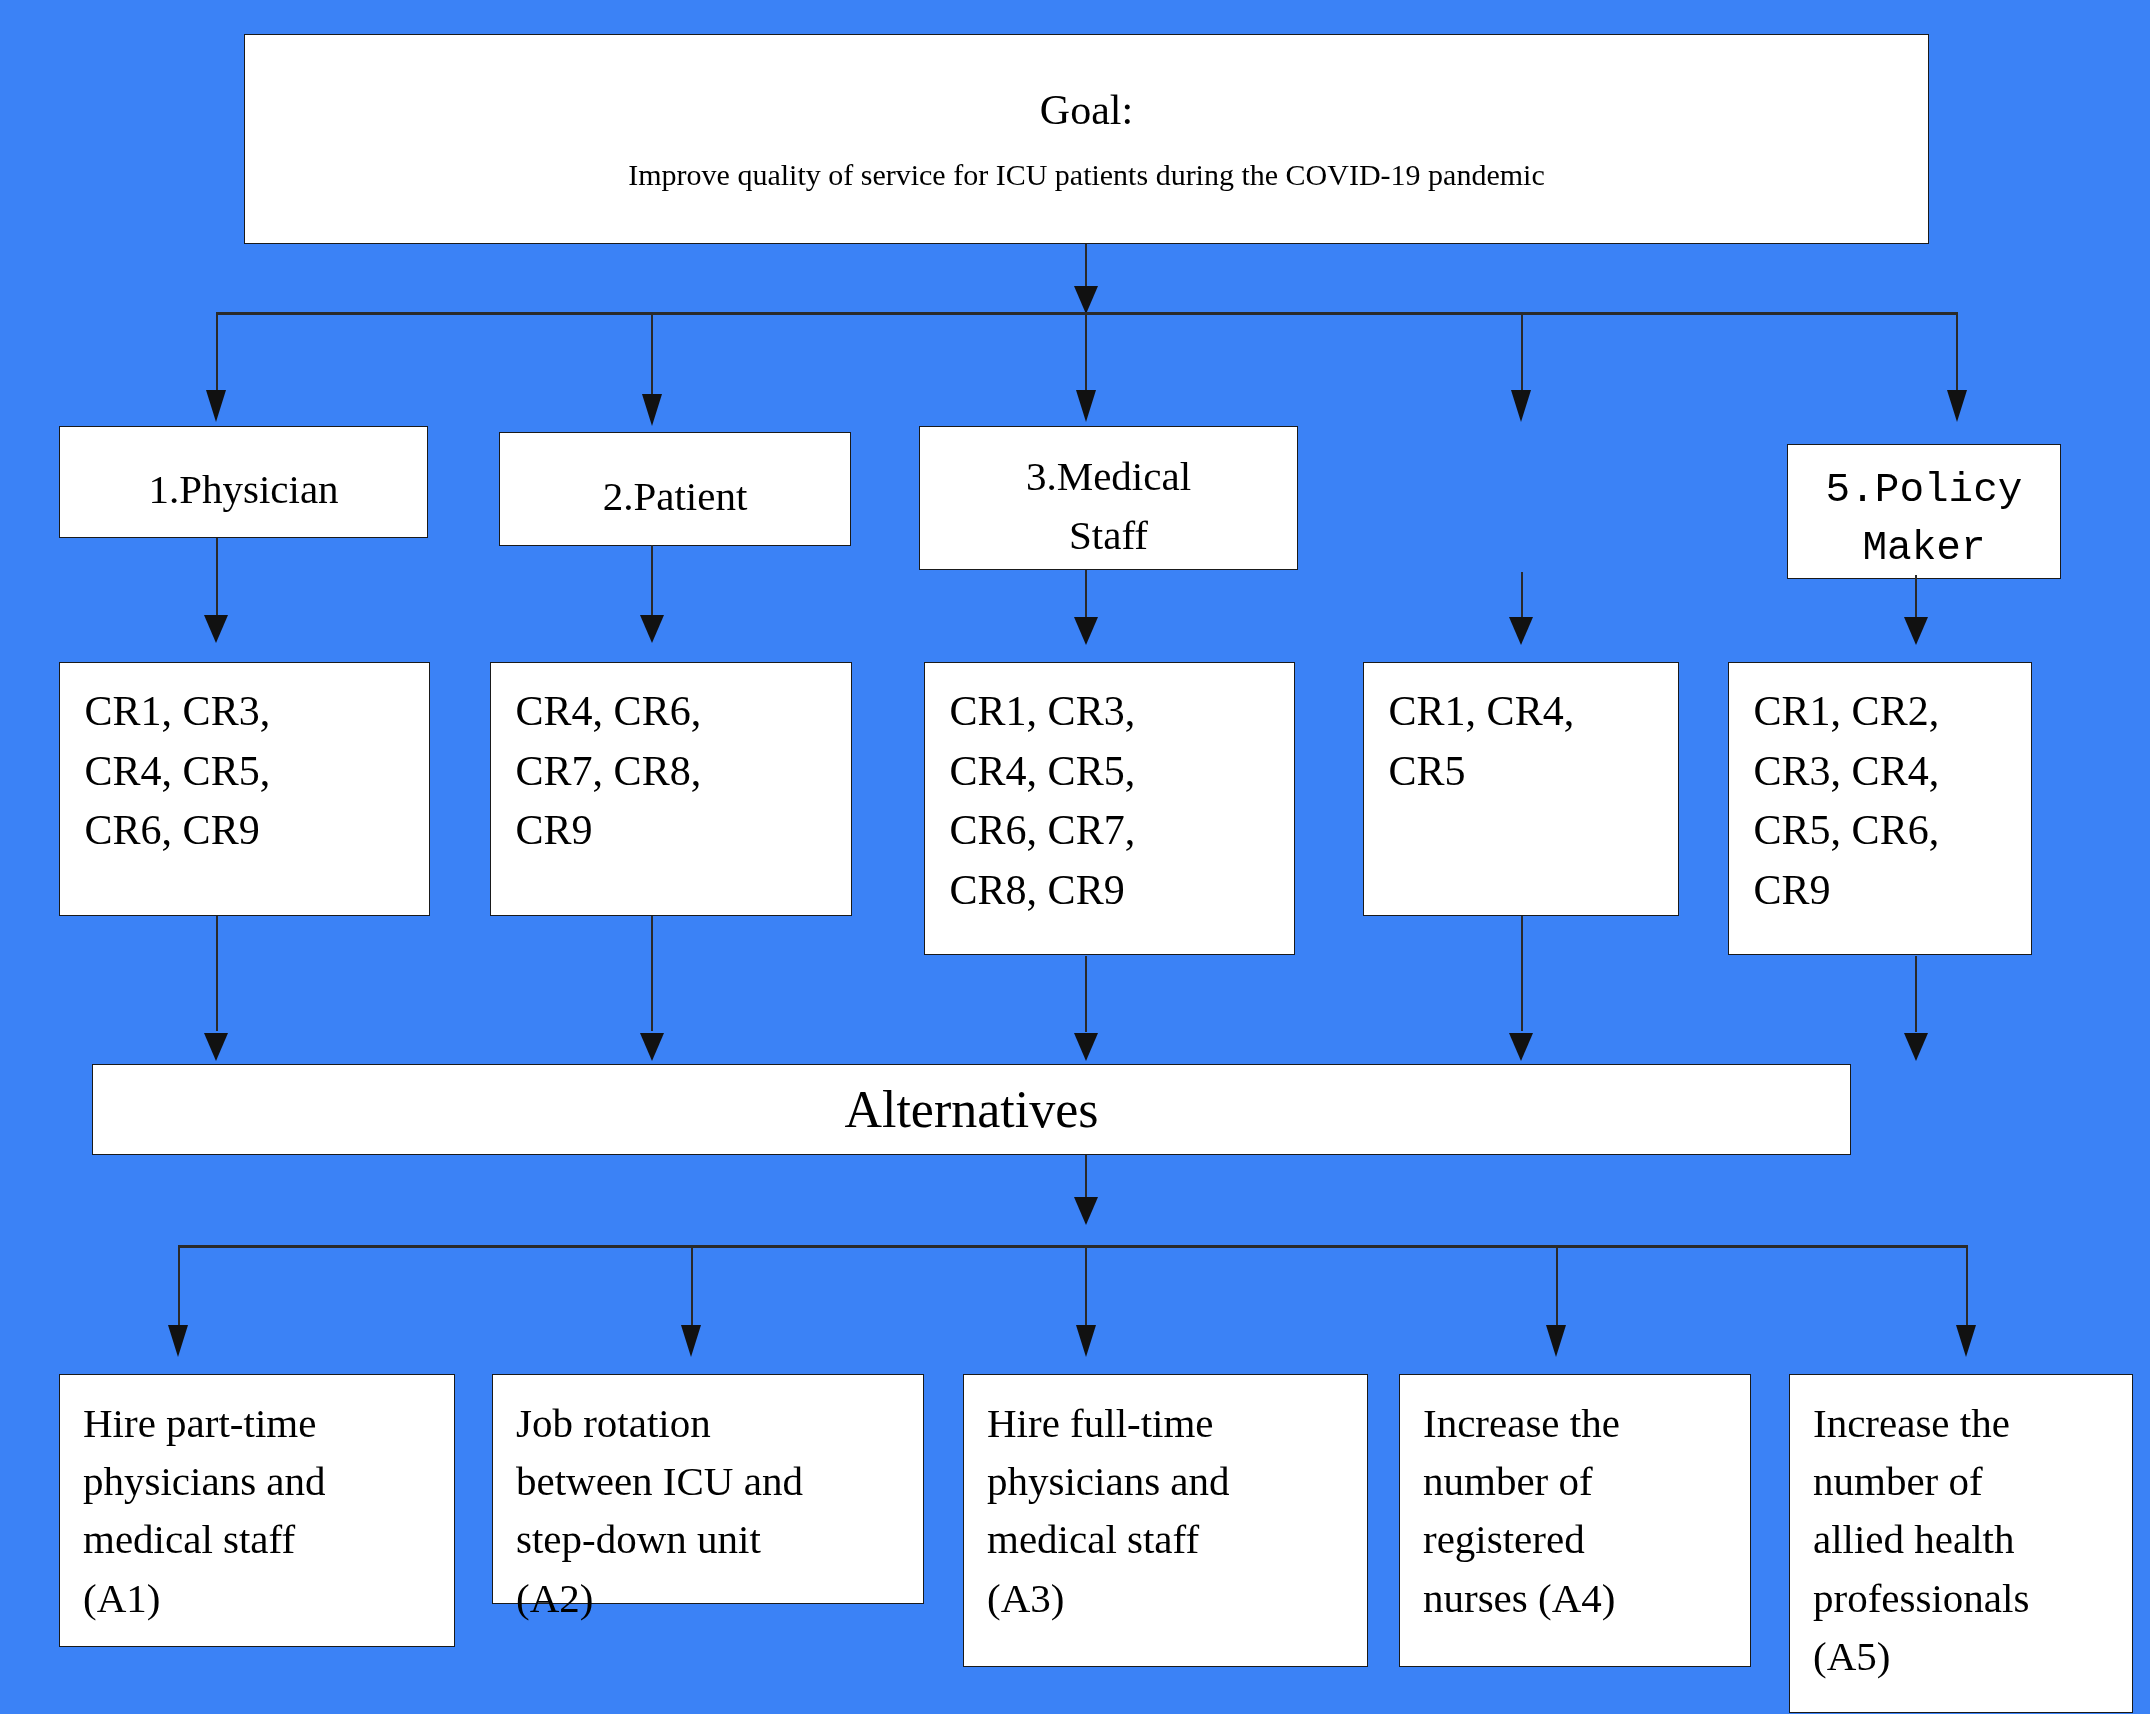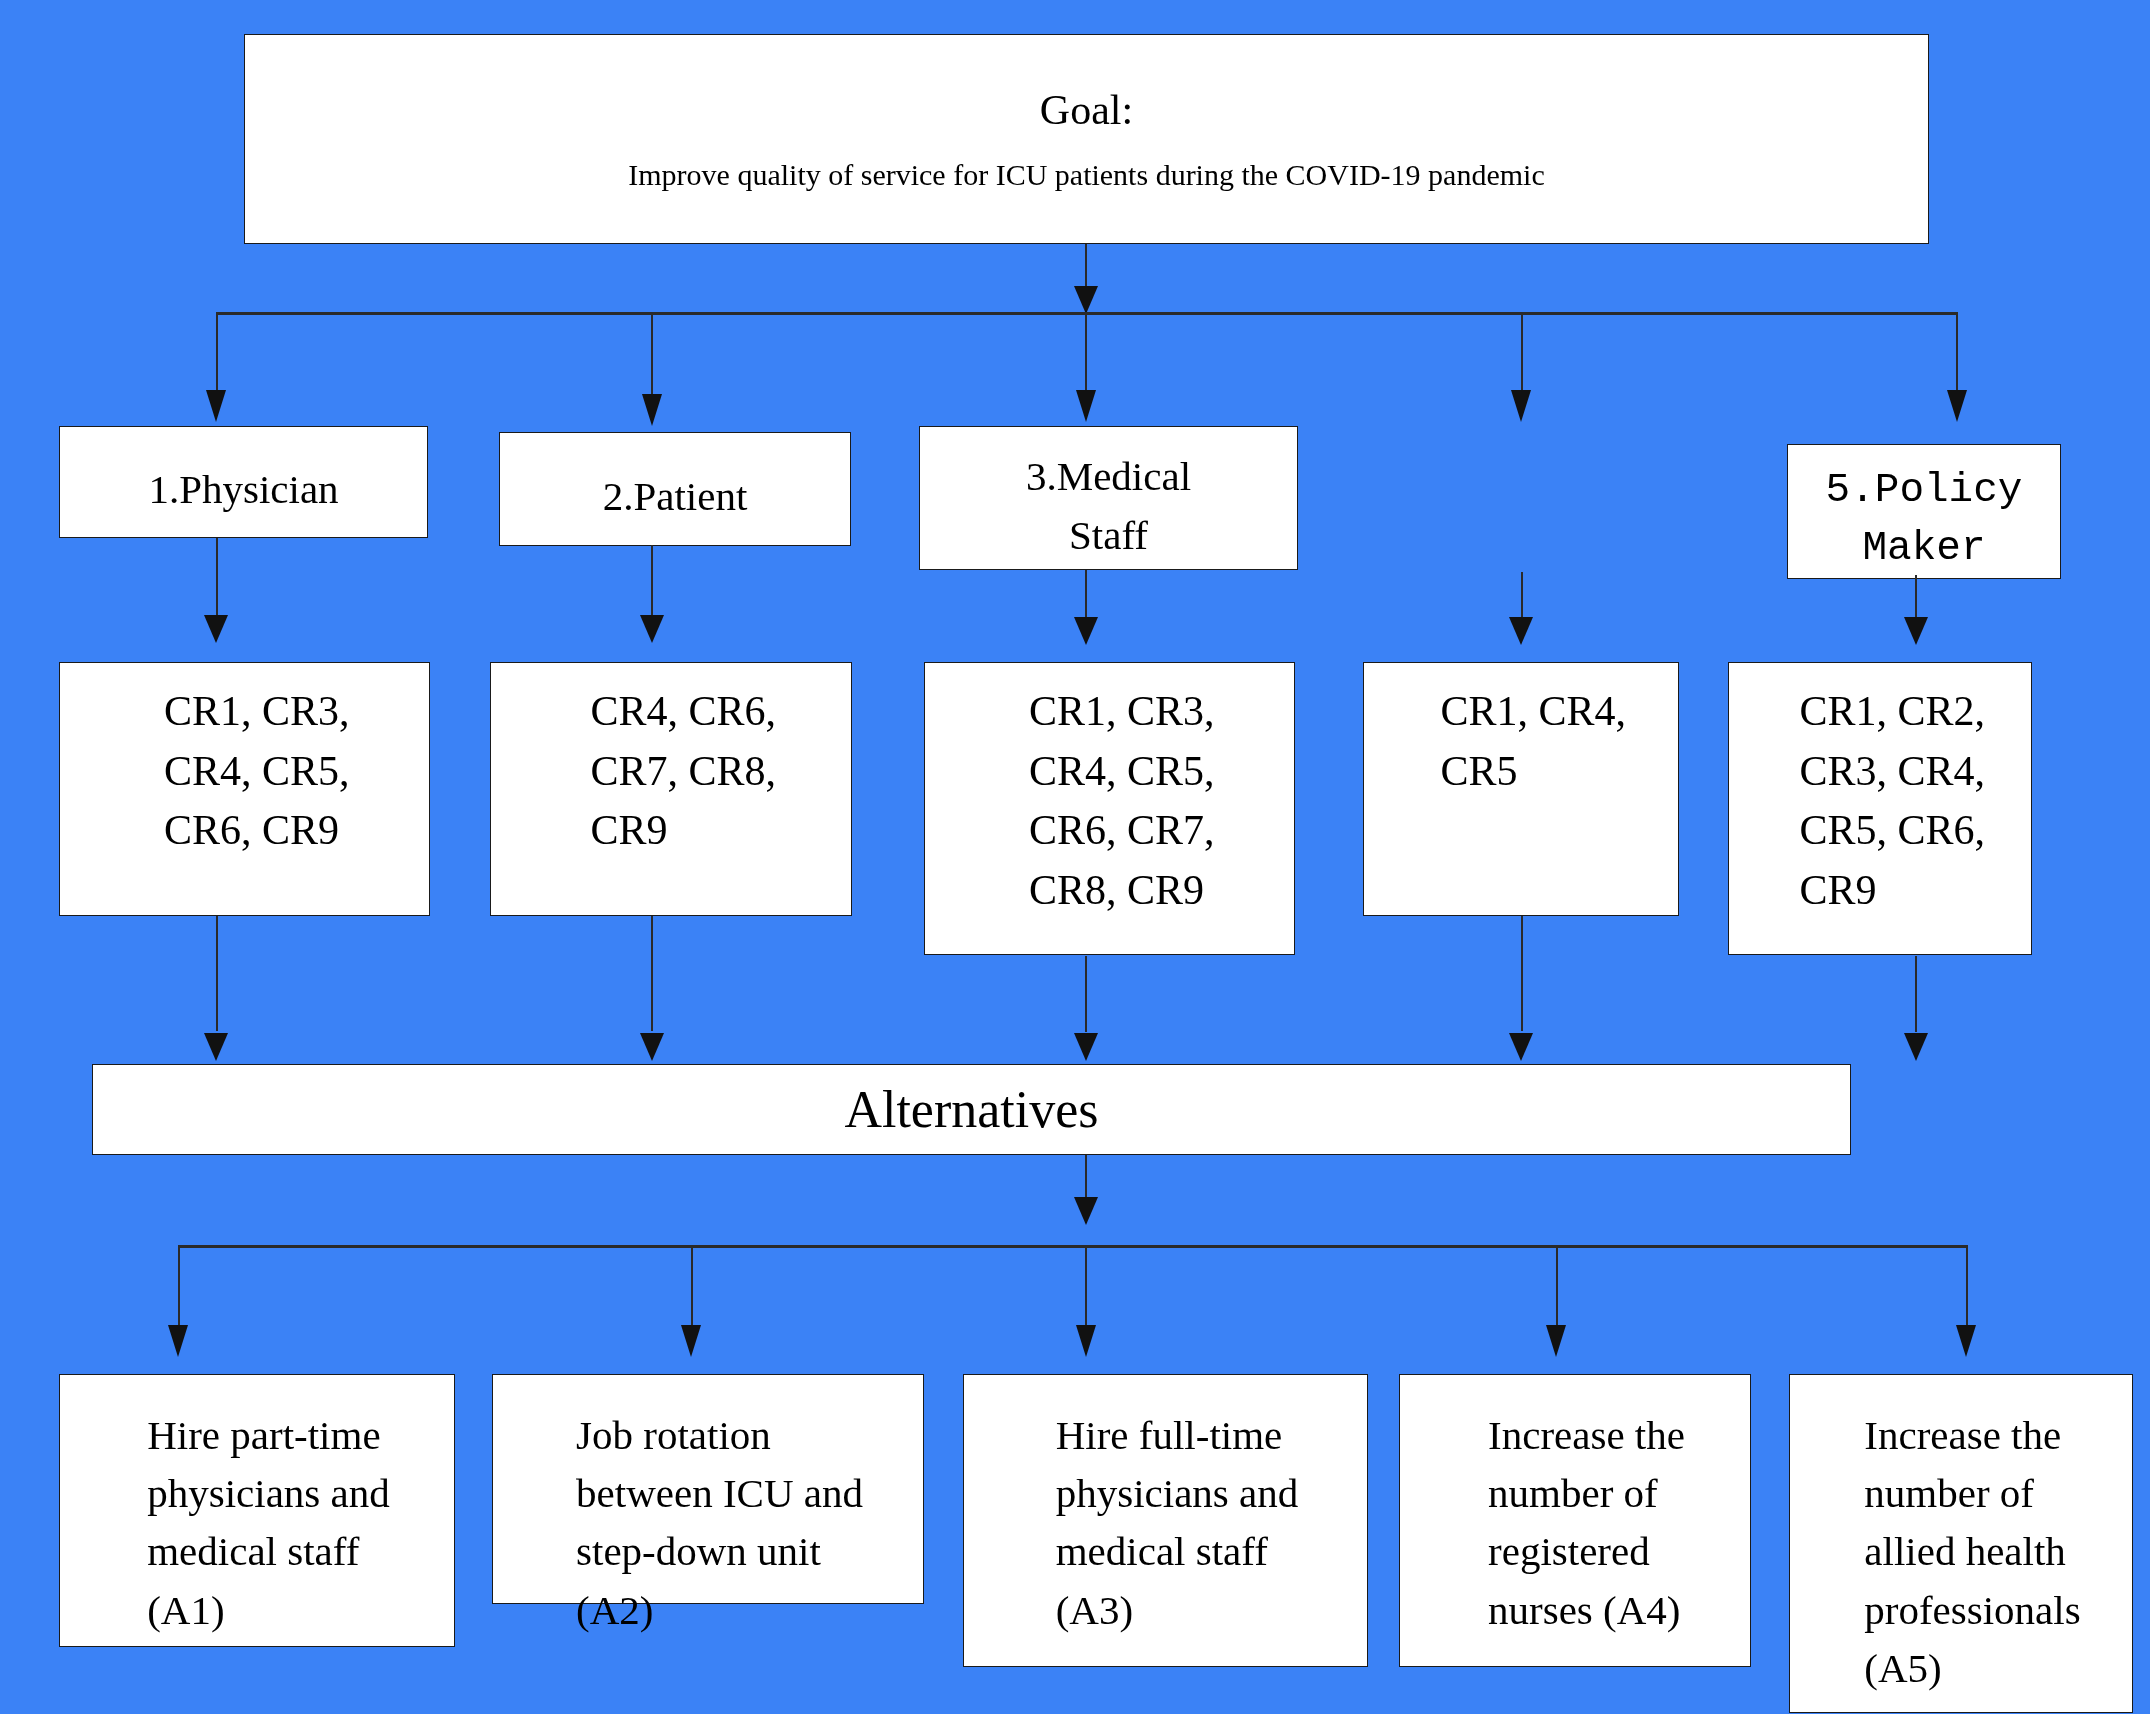--- a/index.html
+++ b/index.html
@@ -17,21 +17,20 @@
     overflow: hidden;
   }
   .node {
     position: absolute;
     box-sizing: border-box;
     border: 1.9px solid #1a1a1a;
     background: #ffffff;
     display: flex;
     flex-direction: column;
     justify-content: flex-start;
-    align-items: center;
   }
   .node.center {
     align-items: center;
     justify-content: center;
     text-align: center;
   }
   .node-text {
     white-space: pre-line;
     line-height: 1.42;
   }
@@ -60,21 +59,21 @@
   
   #alternatives-bar {
     left: 92px; top: 1064px; width: 1759px; height: 91px;
     align-items: center; justify-content: center;
     font-size: 52px;
   }
   
   .alt {
     font-size: 41px;
     text-align: left;
-    padding: 31px 0 0 23px;
+    padding: 19px 0 0 23px;
     line-height: 1.45;
   }
 
   
   .vline {
     position: absolute;
     width: 1.9px;
     background: #2a2a2a;
   }
   .hline {

